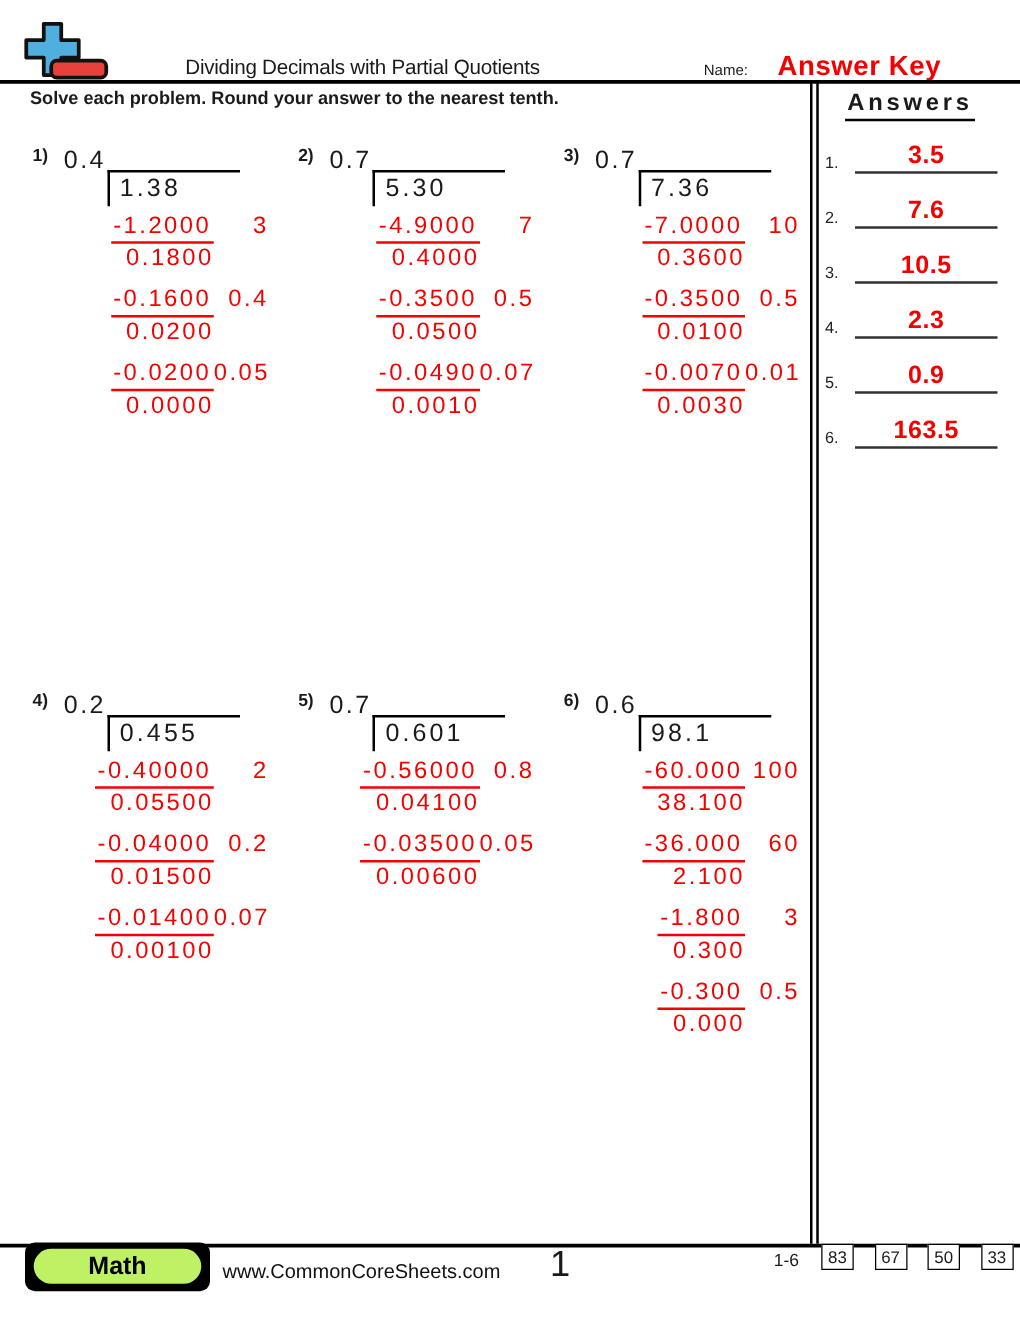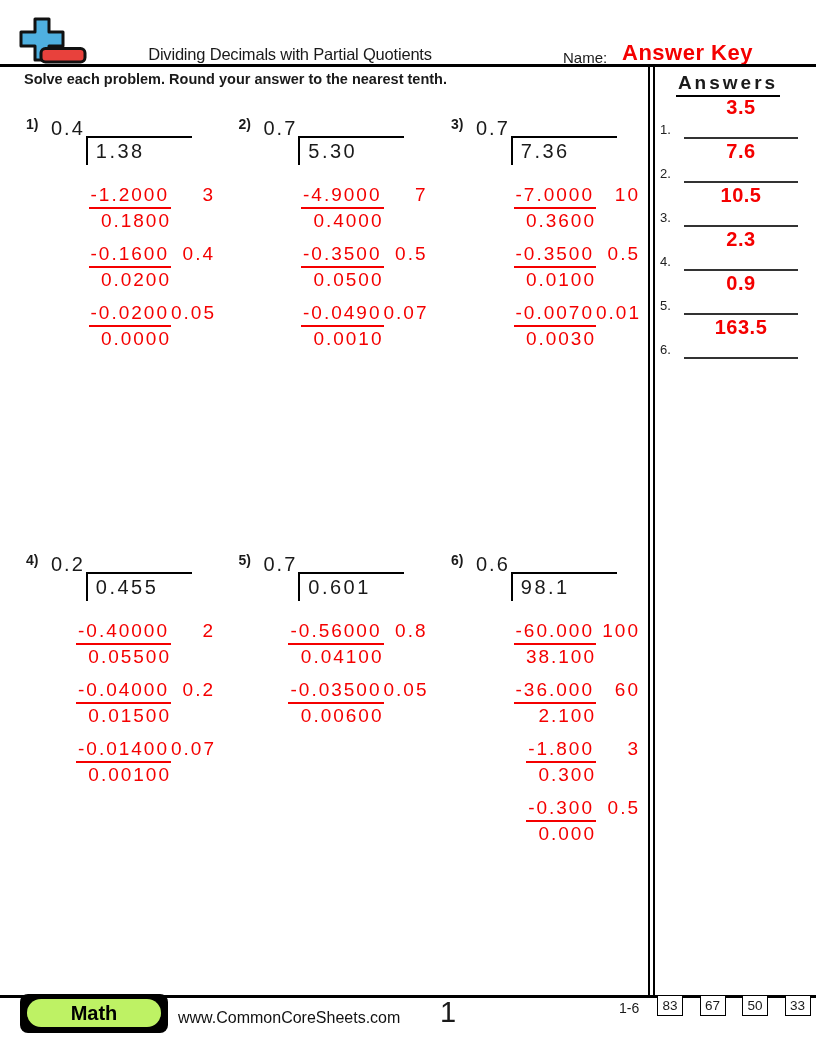--- a/index.html
+++ b/index.html
@@ -12,49 +12,49 @@
   html,body{margin:0;padding:0;background:#888;}
   .page{
     position:relative;width:816px;height:1056px;margin:0 auto;
     background:#fff;overflow:hidden;color:#1a1a1a;
     font-family:"Liberation Sans",sans-serif;
   }
   
   .logo{position:absolute;left:18px;top:17px;}
   .title{position:absolute;left:140px;top:45px;width:300px;text-align:center;
     font-size:16.5px;letter-spacing:-0.2px;white-space:nowrap;}
-  .name-label{position:absolute;left:563px;top:49px;font-size:15px;}
+  .name-label{position:absolute;left:563px;top:49px;font-size:12px;}
   .answer-key{position:absolute;left:622px;top:40px;font-size:22px;font-weight:bold;
     color:var(--red);letter-spacing:0.5px;}
   .head-rule{position:absolute;left:0;top:64px;width:816px;height:3px;background:#000;}
   .instruction{position:absolute;left:24px;top:71px;font-size:14.5px;font-weight:bold;}
   .vsep{position:absolute;left:648px;top:64px;height:931px;width:7px;
     border-left:2px solid #000;border-right:2px solid #000;}
   
   .answers-panel{position:absolute;left:658px;top:72px;width:140px;}
   .answers-title{width:fit-content;margin:0 auto;font-size:19px;font-weight:bold;
     letter-spacing:3px;border-bottom:2.5px solid #000;padding:0 2px 1px 2px;}
   .ans-item{position:relative;height:44px;}
   .ans-num{position:absolute;left:2px;bottom:4px;font-size:13px;color:#222;}
   .ans-line{position:absolute;left:26px;right:0;bottom:2px;border-bottom:2px solid #333;
     text-align:center;}
   .ans-value{display:inline-block;color:var(--red);font-weight:bold;font-size:20px;
-    letter-spacing:0.5px;line-height:1;padding-bottom:20px;}
+    letter-spacing:0.5px;line-height:1;padding-bottom:3px;}
   
   .prow{position:absolute;left:26px;display:flex;}
   #row1{top:113px;}
   #row2{top:549px;}
   .problem{width:212.5px;flex:none;}
   .phead{display:flex;align-items:flex-start;}
   .pnum{font-weight:bold;font-size:14px;width:25px;padding-top:3px;flex:none;}
   .divisor{font-size:20px;letter-spacing:2px;padding-top:4px;white-space:nowrap;}
   .dividend-box{margin-left:1px;border-left:2px solid #000;border-top:2px solid #000;
     font-size:20px;letter-spacing:2.5px;padding:2px 10px 2px 8px;min-width:106px;
     white-space:nowrap;margin-top:23px;}
-  .work{margin-left:57px;margin-top:18px;width:132px;}
+  .work{margin-left:57px;margin-top:4px;width:132px;}
   .step{margin-bottom:10px;}
   .srow{display:flex;align-items:baseline;}
   .amount-col{width:88px;flex:none;display:flex;justify-content:flex-end;}
   .rnum{font-size:19px;color:var(--red);letter-spacing:2px;white-space:nowrap;
     line-height:23px;}
   .sub-line{border-bottom:2px solid var(--red);padding:0 2px 1px 2px;}
   .quot-col{flex:1;text-align:right;font-size:19px;color:var(--red);letter-spacing:2px;
     line-height:23px;white-space:nowrap;}
   
   .foot-rule{position:absolute;left:0;top:995px;width:816px;height:3px;background:#000;}

